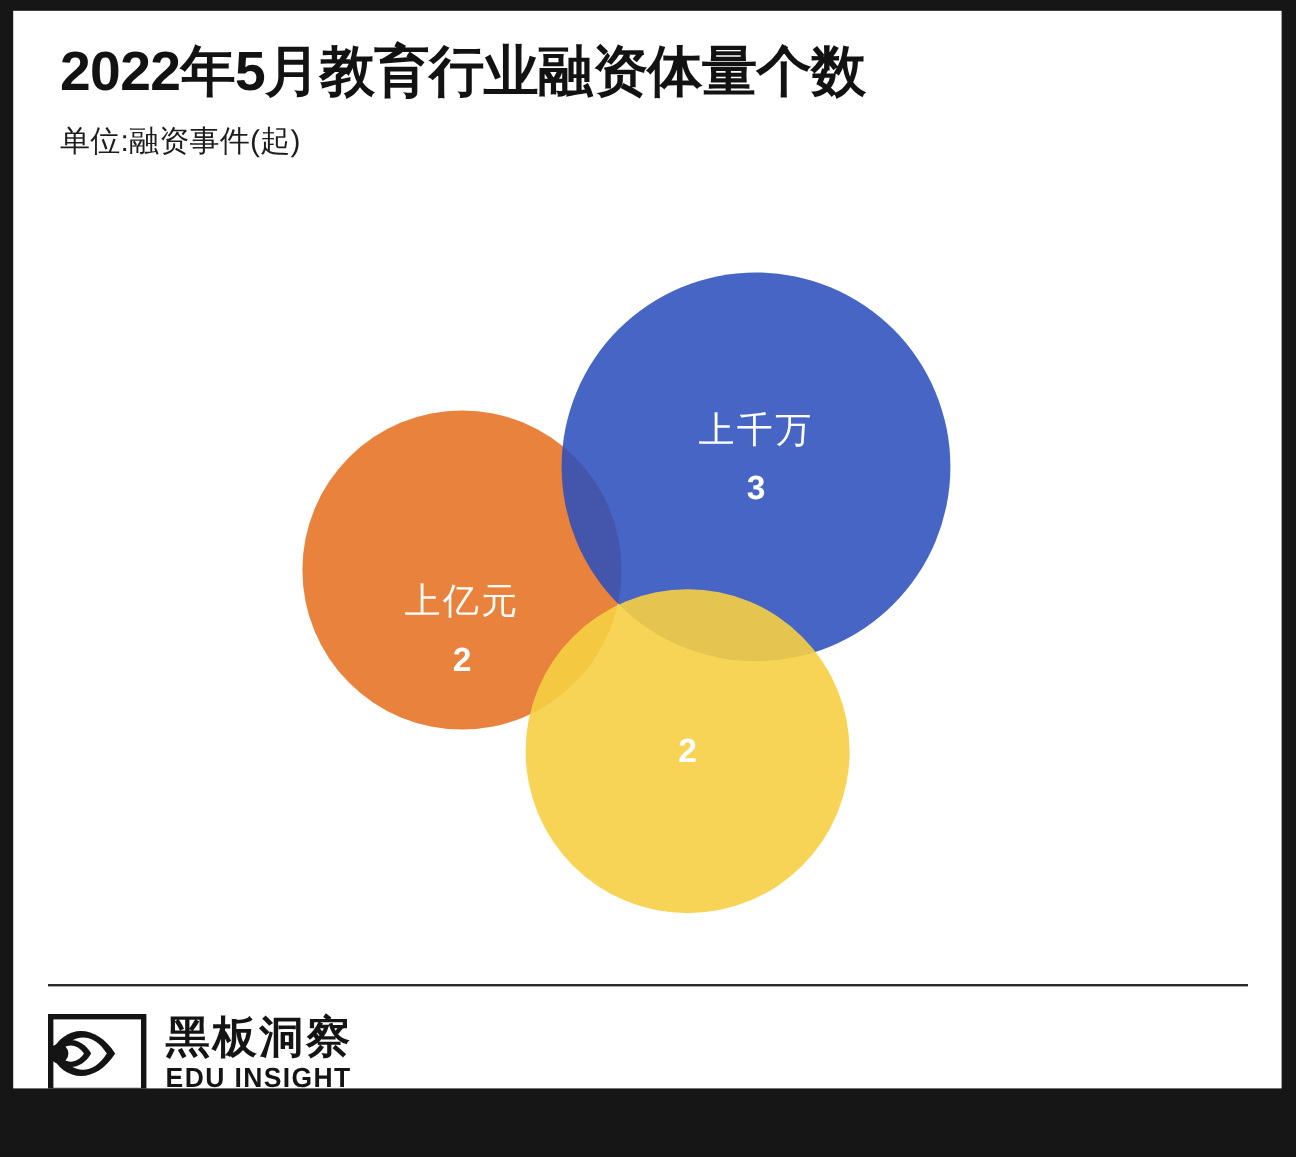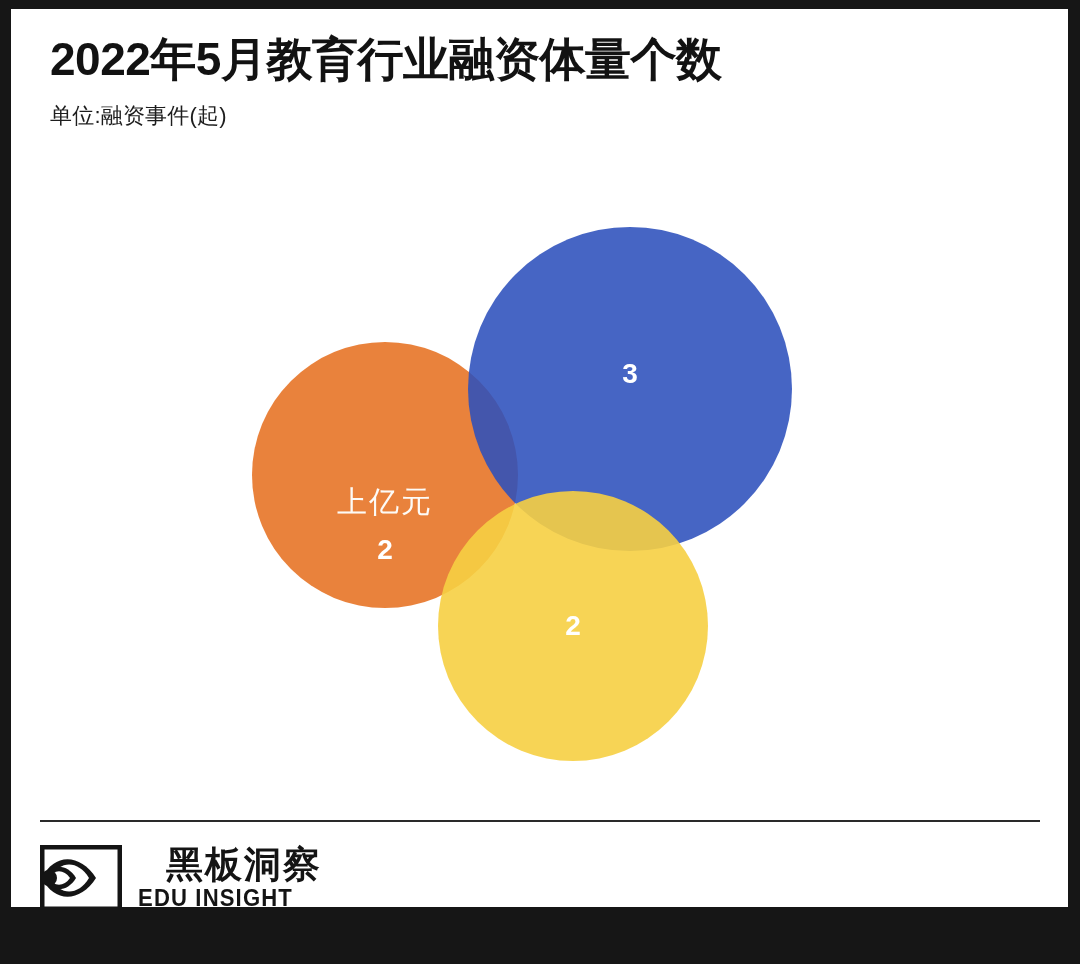--- a/index.html
+++ b/index.html
@@ -45,21 +45,21 @@
     font-size: 46px;
     font-weight: 700;
     color: #121212;
     letter-spacing: -0.5px;
     line-height: 1.18;
     white-space: nowrap;
     font-family: "Liberation Sans", "DejaVu Sans", sans-serif;
   }
   #chart-subtitle {
     margin-top: 17px;
-    font-size: 22px;
+    font-size: 25px;
     font-weight: 400;
     color: #1d1d1d;
     letter-spacing: 0.2px;
     line-height: 1.2;
     white-space: nowrap;
     font-family: "Liberation Sans", "DejaVu Sans", sans-serif;
   }
 
   
   #venn-area {
@@ -142,21 +142,20 @@
     justify-content: center;
   }
   #brand-name-cn {
     font-size: 37px;
     font-weight: 700;
     color: #141414;
     letter-spacing: 2px;
     line-height: 1.04;
     white-space: nowrap;
     font-family: "Liberation Sans", "DejaVu Sans", sans-serif;
-    margin-left: 28px;
   }
   #brand-name-en {
     margin-top: 2px;
     font-size: 23px;
     font-weight: 700;
     color: #141414;
     letter-spacing: 1.2px;
     line-height: 1;
     white-space: nowrap;
     transform: scaleX(0.96);
@@ -195,20 +194,21 @@
           <circle id="venn-circle-yellow" cx="573" cy="626" r="135" fill="#F6CF42" fill-opacity="0.9"></circle>
         </g>
       </svg>
 
       <div class="venn-label-group" id="venn-label-orange">
         <div class="venn-label-name" style="color: rgb(253, 251, 247); margin-top: 42px;">上亿元</div>
         <div class="venn-label-value">2</div>
       </div>
 
       <div class="venn-label-group" id="venn-label-blue">
+        <div class="venn-label-name" style="color: rgb(255, 255, 255);">上千万</div>
         <div class="venn-label-value">3</div>
       </div>
 
       <div class="venn-label-group" id="venn-label-yellow">
         <div class="venn-label-value">2</div>
       </div>
 
     </div>
 
     <div id="footer-divider"></div>

